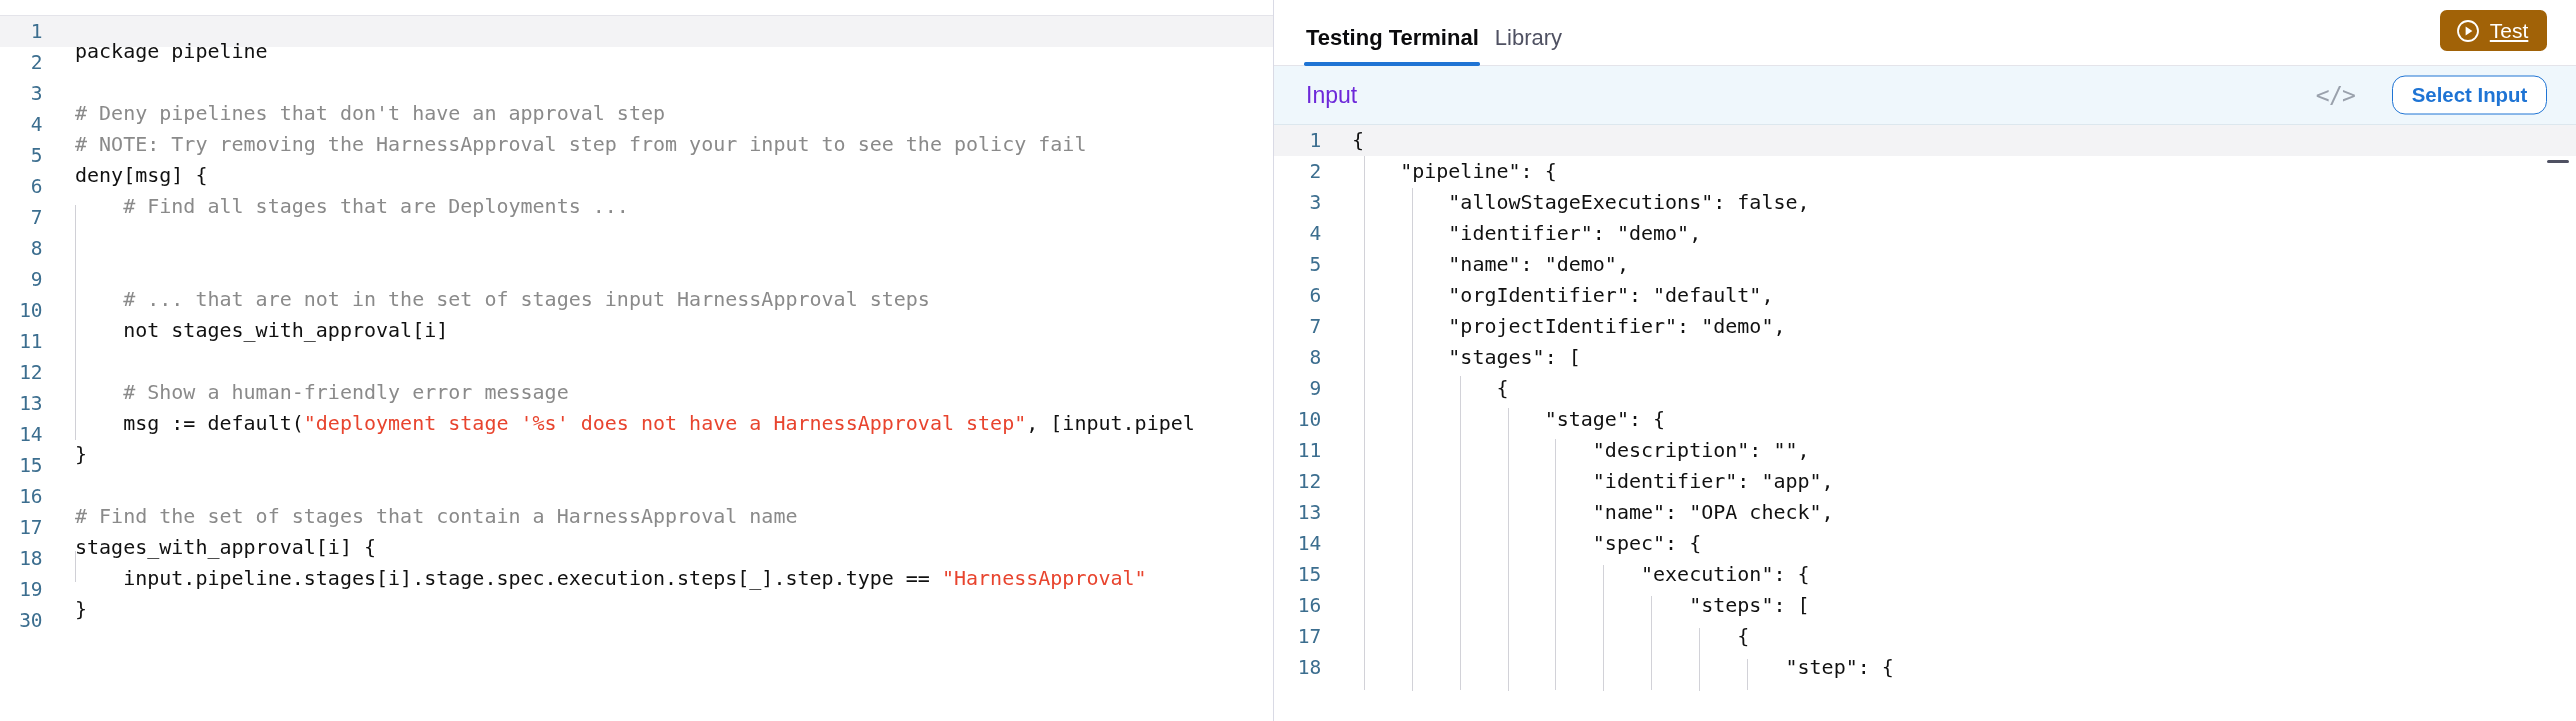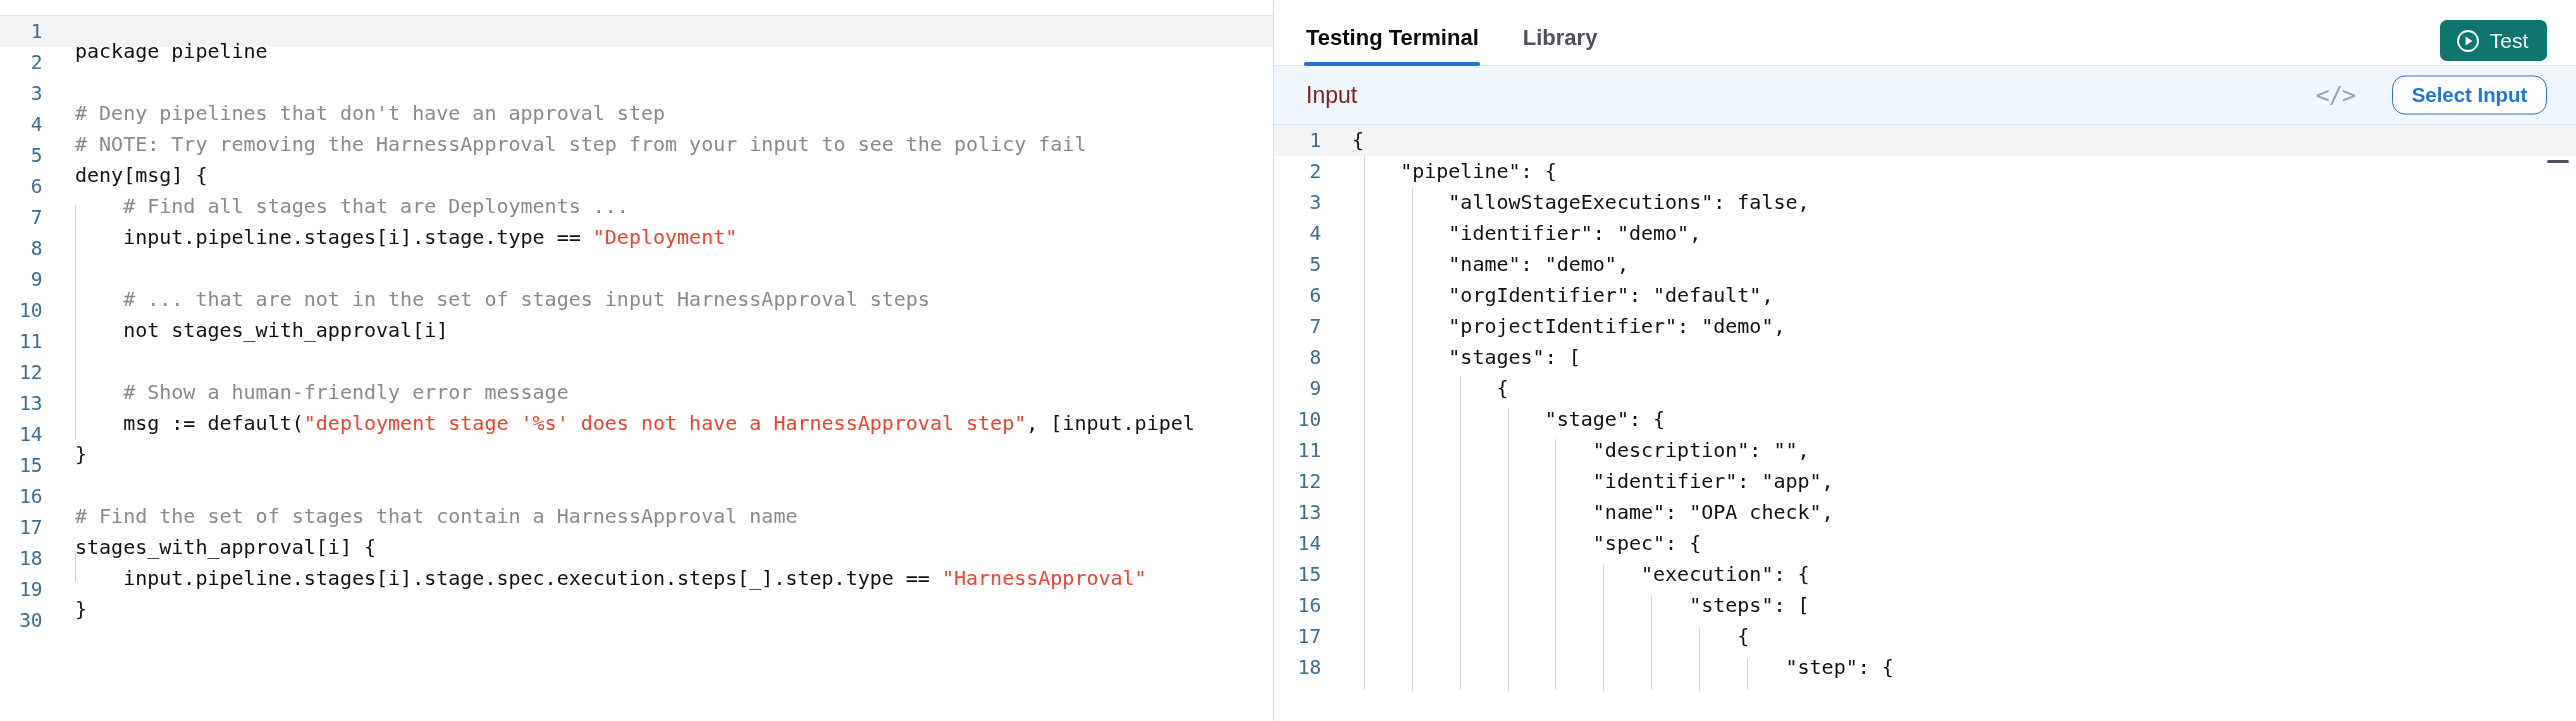--- a/index.html
+++ b/index.html
@@ -52,35 +52,36 @@
   }
   .tab{
     font-size:22px;color:#4f5162;padding:0 0 13.6px 0;margin-left:32px;cursor:pointer;
     position:relative;
   }
   .tab.active{color:#0b0b0d;font-weight:bold;}
   .tab.active:after{
     content:"";position:absolute;left:-1.7px;right:-1.7px;bottom:-0.8px;height:4.2px;background:#1f74d4;
     border-radius:1.7px;
   }
-  .tab.lib{margin-left:44px;font-weight:bold;}
+  .tab.lib{margin-left:16px;font-weight:normal;}
   .test-btn{
-    position:absolute;right:29px;top:20px;
+    position:absolute;right:29px;top:10px;
     display:flex;align-items:center;gap:10.2px;
-    background:#0f766e;color:#ffffff;border:none;border-radius:6.8px;
+    background:#a16207;color:#ffffff;border:none;border-radius:6.8px;
     height:41px;padding:0 18.7px 0 15.3px;font-size:21px;cursor:pointer;
     font-family:"Liberation Sans", sans-serif;
+    text-decoration:underline;
   }
   .play-ic{width:24px;height:24px;display:block;}
 
   .input-bar{
     height:59px;background:#eff7fc;border-bottom:0.8px solid #dce7ee;
     display:flex;align-items:center;position:relative;box-sizing:border-box;
   }
-  .input-label{font-size:23px;color:#7f1d1d;margin-left:32px;}
+  .input-label{font-size:23px;color:#6d28d9;margin-left:32px;}
   .code-ic{
     position:absolute;right:221px;top:50%;transform:translateY(-50%);
     font-size:23px;color:#9aa1ac;font-family:"DejaVu Sans Mono","Liberation Mono",monospace;
     cursor:pointer;letter-spacing:-0.8px;
   }
   .select-input-btn{
     position:absolute;right:29px;top:50%;transform:translateY(-50%);
     background:#ffffff;border:1.7px solid #1f74d4;color:#1f74d4;border-radius:13px;
     height:39px;padding:0 18.7px;font-size:20.4px;font-weight:bold;cursor:pointer;
     font-family:"Liberation Sans", sans-serif;
@@ -137,21 +138,20 @@
           <div class="code-row">
             <span class="ln">5</span>
             <span class="code-text"><span class="">deny[msg] {</span></span>
           </div>
           <div class="code-row">
             <span class="ln">6</span>
             <span class="code-text"><span class="cm">    # Find all stages that are Deployments ...</span></span>
           </div>
           <div class="code-row">
             <span class="ln">7</span>
-            <span class="code-text"><span class="">    input.pipeline.stages[i].stage.type == </span><span class="str">"Deployment"</span></span>
           </div>
           <div class="code-row">
             <span class="ln">8</span>
             <span class="code-text"></span>
           </div>
           <div class="code-row">
             <span class="ln">9</span>
             <span class="code-text"><span class="cm">    # ... that are not in the set of stages input HarnessApproval steps</span></span>
           </div>
           <div class="code-row">

